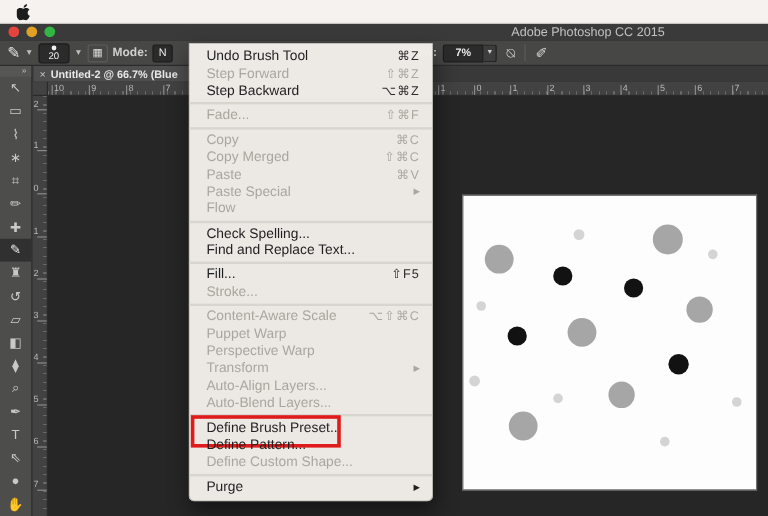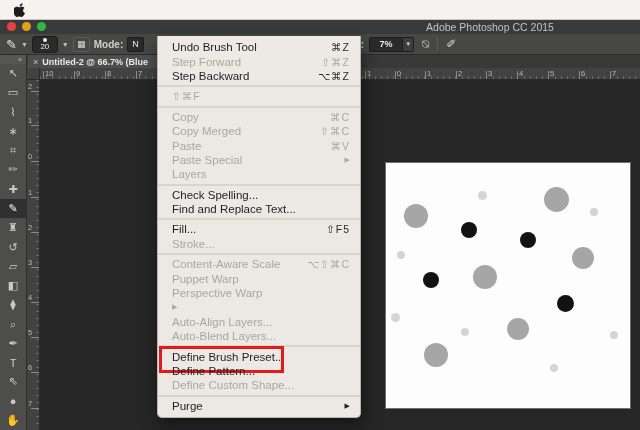--- a/index.html
+++ b/index.html
@@ -257,41 +257,42 @@
     <div class="menu-row disabled">
       <span class="label">Step Forward</span>
       <span class="shortcut">⇧⌘Z</span>
     </div>
     <div class="menu-row">
       <span class="label">Step Backward</span>
       <span class="shortcut">⌥⌘Z</span>
     </div>
     <div class="menu-sep"></div>
     <div class="menu-row disabled">
+      <span class="label">Fade...</span>
       <span class="shortcut">⇧⌘F</span>
     </div>
     <div class="menu-sep"></div>
     <div class="menu-row disabled">
       <span class="label">Copy</span>
       <span class="shortcut">⌘C</span>
     </div>
     <div class="menu-row disabled">
       <span class="label">Copy Merged</span>
       <span class="shortcut">⇧⌘C</span>
     </div>
     <div class="menu-row disabled">
       <span class="label">Paste</span>
       <span class="shortcut">⌘V</span>
     </div>
     <div class="menu-row disabled">
       <span class="label">Paste Special</span>
       <span class="sub-arrow">▶</span>
     </div>
     <div class="menu-row disabled">
-      <span class="label">Layers</span>
+      <span class="label">Flow</span>
     </div>
     <div class="menu-sep"></div>
     <div class="menu-row">
       <span class="label">Check Spelling...</span>
     </div>
     <div class="menu-row">
       <span class="label">Find and Replace Text...</span>
     </div>
     <div class="menu-sep"></div>
     <div class="menu-row">
@@ -306,20 +307,21 @@
       <span class="label">Content-Aware Scale</span>
       <span class="shortcut">⌥⇧⌘C</span>
     </div>
     <div class="menu-row disabled">
       <span class="label">Puppet Warp</span>
     </div>
     <div class="menu-row disabled">
       <span class="label">Perspective Warp</span>
     </div>
     <div class="menu-row disabled">
+      <span class="label">Transform</span>
       <span class="sub-arrow">▶</span>
     </div>
     <div class="menu-row disabled">
       <span class="label">Auto-Align Layers...</span>
     </div>
     <div class="menu-row disabled">
       <span class="label">Auto-Blend Layers...</span>
     </div>
     <div class="menu-sep"></div>
     <div class="menu-row highlighted">

